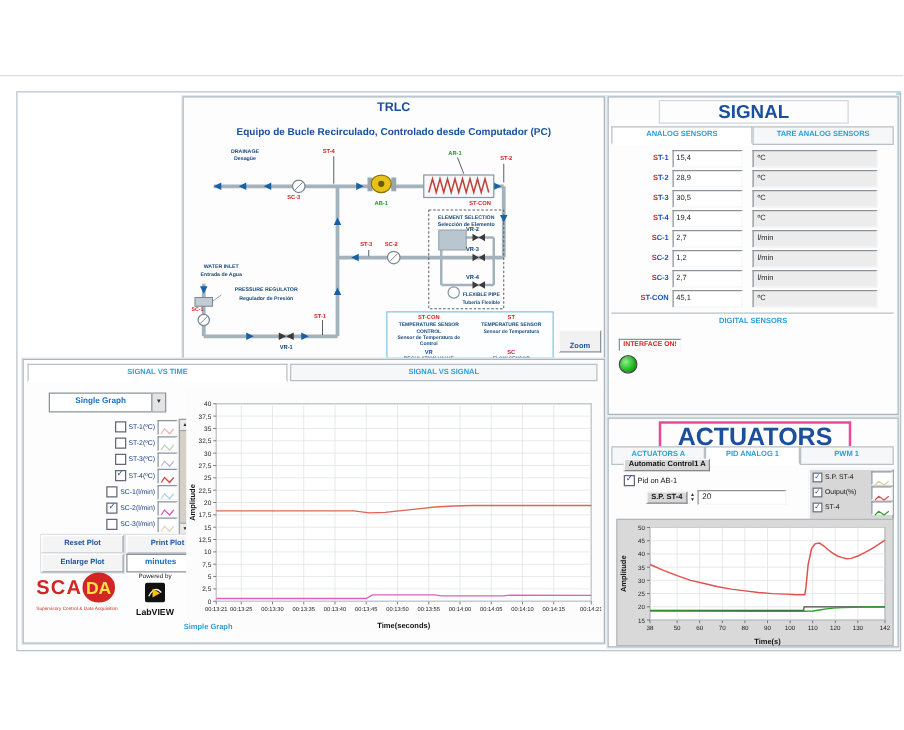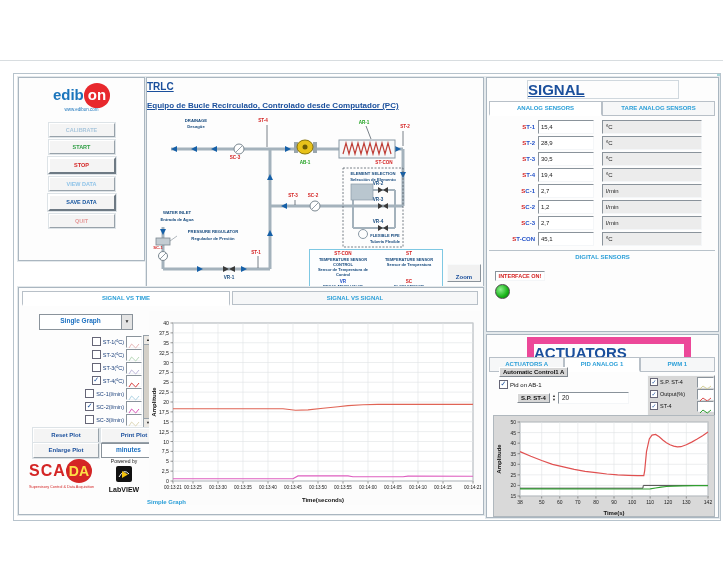--- a/index.html
+++ b/index.html
@@ -1,20 +1,20 @@
 <!DOCTYPE html>
 <html><head>
 <meta charset="utf-8">
 <style>
   html,body{margin:0;padding:0;background:#fff;}
   .app{position:relative;width:723px;height:584px;background:#fff;overflow:hidden;
        font-family:"Liberation Sans","DejaVu Sans",sans-serif;color:#222;}
   .abs{position:absolute;}
   .panel{position:absolute;background:#fdfdfd;border:1px solid #aab6c0;box-shadow:0 0 0 1px #e4e9ec;}
-  .ptitle{font-weight:bold;color:#1a4f9c;text-align:left;text-decoration:underline;}
+  .ptitle{font-weight:bold;color:#1a4f9c;text-align:center;}
   .sunk{border:1px solid;border-color:#8a939b #f4f6f8 #f4f6f8 #8a939b;background:#fff;}
   .raise{border:1px solid;border-color:#f8fafb #8a939b #8a939b #f8fafb;background:#f1f1f1;}
   .tabs{position:absolute;display:flex;}
   .tab{flex:1;text-align:center;font-size:6px;font-weight:bold;color:#2b9fd8;
        border:1px solid #b8c0c8;background:#f6f7f8;padding:3px 0;cursor:default;}
   .tab.active{background:#fff;border-bottom:2px solid #fff;}
   .sbtn{width:64px;height:12px;margin:3px auto;font-size:5.5px;font-weight:bold;text-align:center;
         line-height:12px;background:#f4f4f4;border:1px solid;border-color:#fff #98a2aa #98a2aa #fff;
         box-shadow:0 0 0 1px #dde3e7;}
   .sbtn.strong{border:2px solid;border-color:#fff #6e7a84 #6e7a84 #fff;height:13px;}
@@ -47,34 +47,20 @@
   .dlegcell .code{font-size:4.6px;}
 </style>
 </head>
 <body>
 
 <div class="app">
   <div class="abs" style="left:0;top:60px;width:723px;height:1px;background:#d8dde0;"></div>
   <div class="abs" style="left:13px;top:73px;width:706px;height:446px;border:1px solid #b7c3cc;"></div>
   <div class="abs" style="left:717px;top:74px;width:3px;height:444px;background:#a8d8dc;"></div>
 
-  <div class="panel" style="left:18px;top:77px;width:125px;height:182px;">
-    <div class="abs" style="left:0;top:8px;width:125px;text-align:center;font-weight:bold;font-size:15px;color:#1b75bc;">
-      <span>edib</span><span style="background:#e8282d;color:#fff;border-radius:50%;padding:3px 4px 5px 4px;">on</span>
-      <div style="font-size:4.5px;font-weight:normal;color:#1b75bc;margin-top:4px;">www.edibon.com</div>
-    </div>
-    <div class="abs" id="sidebar-buttons" style="left:0;top:42px;width:125px;">
-        <div class="sbtn" style="color: rgb(169, 198, 220);">CALIBRATE</div>
-        <div class="sbtn" style="color: rgb(47, 158, 68);">START</div>
-        <div class="sbtn strong" style="color: rgb(212, 35, 35);">STOP</div>
-        <div class="sbtn" style="color: rgb(143, 195, 232);">VIEW DATA</div>
-        <div class="sbtn strong" style="color: rgb(22, 85, 158);">SAVE DATA</div>
-        <div class="sbtn" style="color: rgb(229, 155, 155);">QUIT</div>
-      </div>
-  </div>
 
 
   <div class="panel" style="left:146px;top:77px;width:336px;height:210px;">
     <div class="ptitle" style="position:absolute;left:0;top:3px;width:336px;font-size:10px;">TRLC</div>
     <div class="ptitle" style="position:absolute;left:0;top:23px;width:336px;font-size:8px;">Equipo de Bucle Recirculado, Controlado desde Computador (PC)</div>
 
     <svg class="abs" style="left:0;top:36px;" width="336" height="174" viewBox="0 0 336 174">
 
       <g stroke="#a4b2bc" stroke-width="3" fill="none">
         <path d="M24,35 H256"></path>
@@ -269,21 +255,21 @@
     <div class="abs" style="left:0;top:176px;width:231px;text-align:center;font-size:6px;font-weight:bold;color:#2b9fd8;">DIGITAL SENSORS</div>
     <div class="abs" style="left:8px;top:193px;width:50px;">
       <div class="sunk" style="font-size:5.5px;font-weight:bold;color:#d42323;padding:1px 2px;text-align:center;">INTERFACE ON!</div>
       <div style="width:13px;height:13px;border-radius:50%;margin-top:3px;
                   background:radial-gradient(circle at 35% 35%, #8cf08c, #18b418 60%, #0c7a0c);
                   border:1px solid #4a4a4a;"></div>
     </div>
   </div>
 
   <div class="panel" style="left:486px;top:334px;width:231px;height:182px;">
-    <div class="ptitle" style="position:absolute;left:40px;top:2px;width:150px;font-size:15px;border:7px solid #ec4899;">ACTUATORS</div>
+    <div class="ptitle" style="position:absolute;left:40px;top:2px;width:150px;font-size:20px;border:2px solid #ec4899;">ACTUATORS</div>
     <div class="tabs" style="left:2px;top:22px;width:226px;">
       <div class="tab">ACTUATORS A</div>
       <div class="tab active">PID ANALOG 1</div>
       <div class="tab">PWM 1</div>
     </div>
     <div class="abs lvlabel" style="left:12px;top:32px;">Automatic Control1 A</div>
     <div class="abs" style="left:12px;top:45px;display:flex;align-items:center;gap:2px;">
       <div class="cb">✓</div>
       <span style="font-size:6px;color:#111;">Pid on AB-1</span>
     </div>

